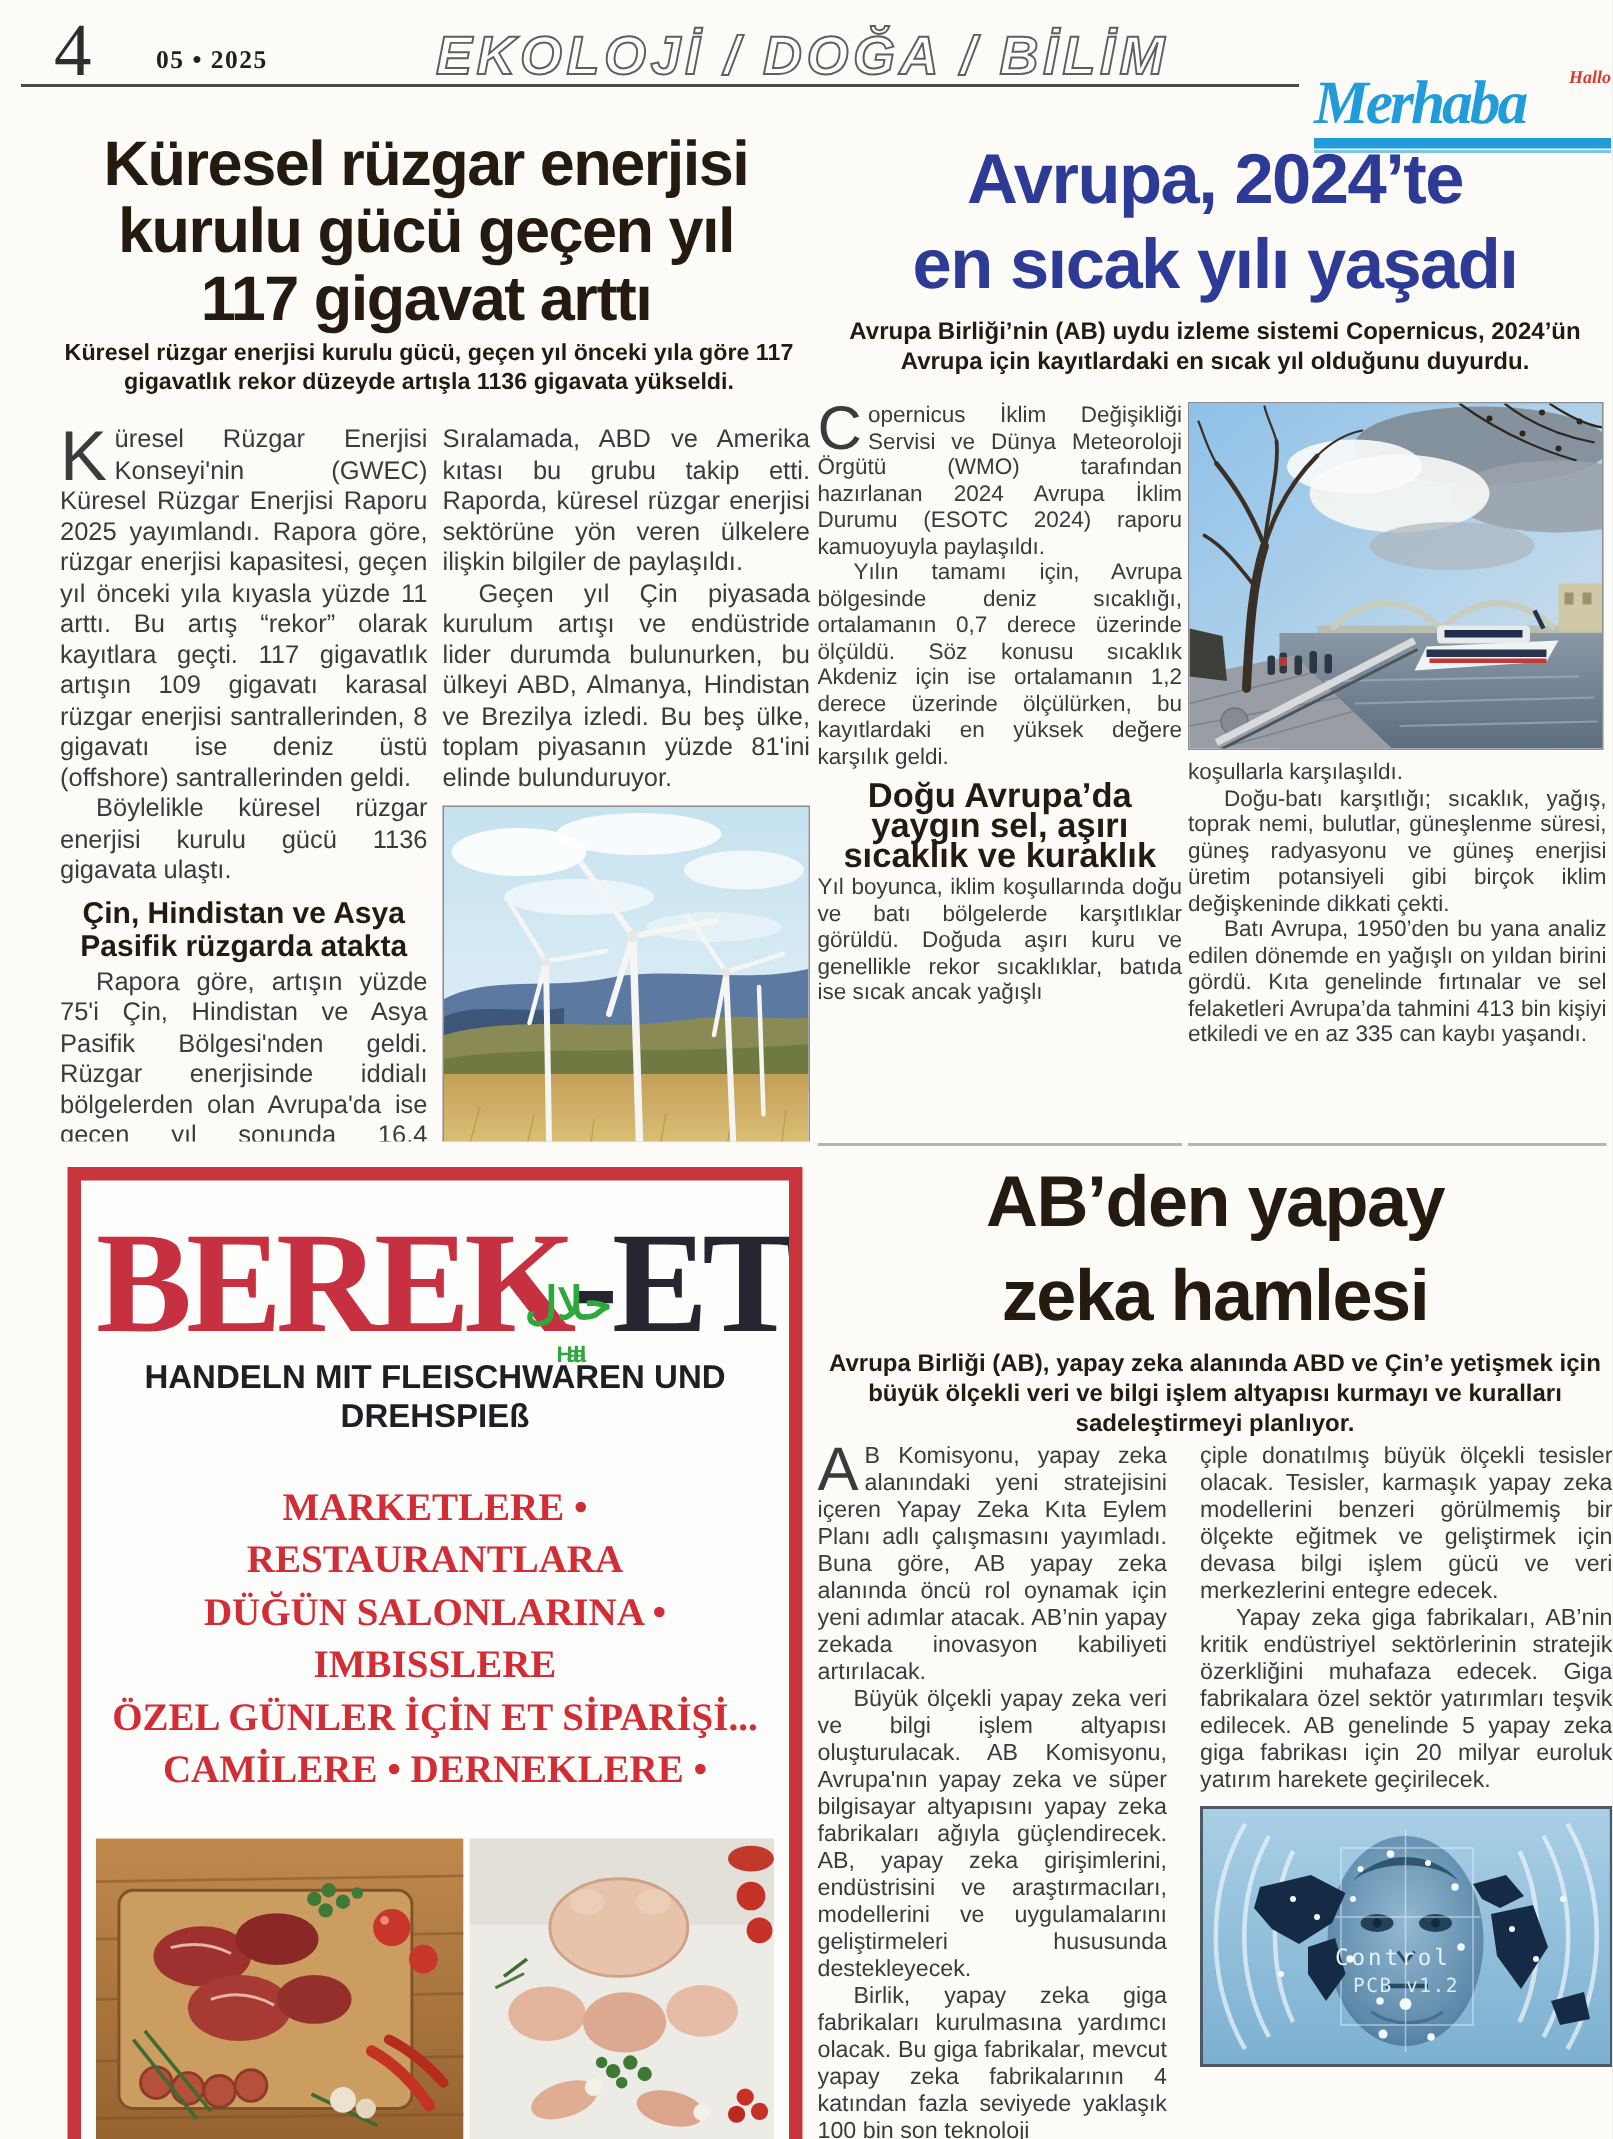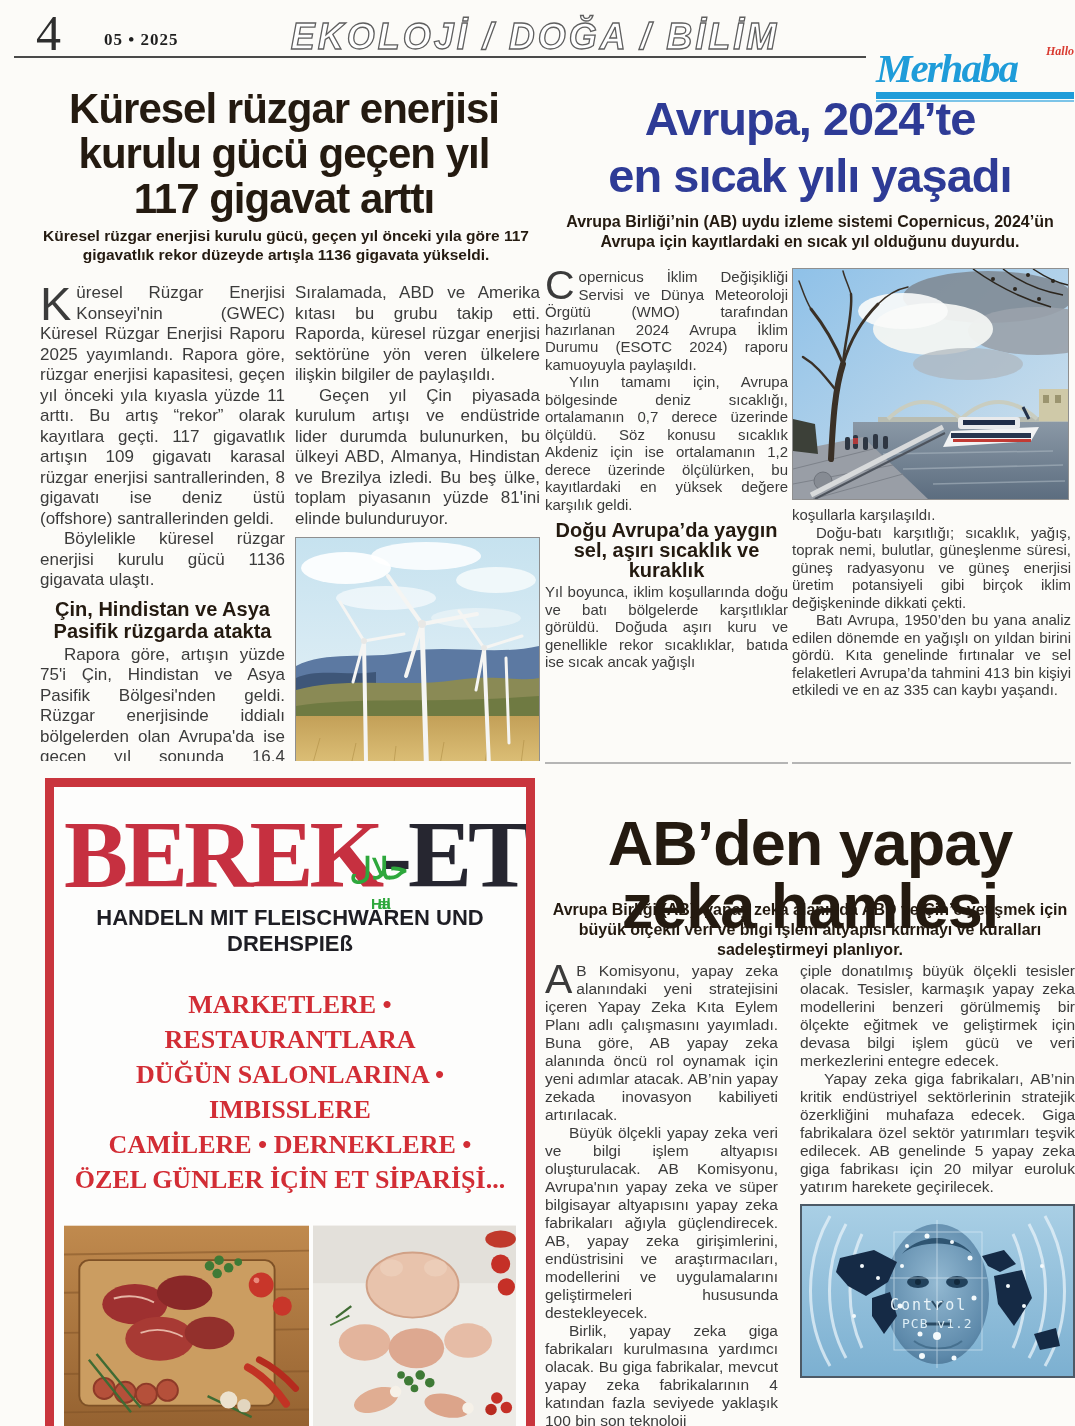--- a/index.html
+++ b/index.html
@@ -45,25 +45,25 @@
   
   .heat-headline{position:absolute;left:545px;top:90px;width:530px;text-align:center;
                  font-weight:800;font-size:47px;line-height:57px;color:#2e3b96;letter-spacing:-1px;}
   .heat-sub{position:absolute;left:545px;top:212px;width:530px;text-align:center;
             font-weight:700;font-size:16px;line-height:20px;color:#241a10;}
   .heat-body{position:absolute;left:545px;top:268px;width:530px;height:496px;
              display:flex;gap:4px;overflow:hidden;}
   .heat-body .c1{width:243px;border-bottom:2px solid #b5b5b5;}
   .heat-body .c2{width:279px;border-bottom:2px solid #b5b5b5;}
   .heat-body p{font-size:15px;line-height:17.5px;}
-  .heat-body .subhead{font-size:20px;line-height:20px;}
-
-  
-  .ai-headline{position:absolute;left:545px;top:812px;width:530px;text-align:center;
-               font-weight:800;font-size:63px;line-height:63px;color:#241a10;letter-spacing:-1px;}
+  .heat-body .subhead{font-size:23px;line-height:20px;}
+
+  
+  .ai-headline{position:absolute;left:545px;top:770px;width:530px;text-align:center;
+               font-weight:800;font-size:48px;line-height:63px;color:#241a10;letter-spacing:-1px;}
   .ai-sub{position:absolute;left:545px;top:900px;width:530px;text-align:center;
           font-weight:700;font-size:16px;line-height:20px;color:#241a10;}
   .ai-body{position:absolute;left:545px;top:962px;width:530px;height:464px;
            display:flex;gap:22px;overflow:hidden;}
   .ai-body .c1{width:243px;}
   .ai-body .c2{width:279px;}
   .ai-body p{font-size:15.5px;line-height:18px;}
   .ai-photo{margin-top:8px;border:2px solid #4d5a66;}
 
   
@@ -368,22 +368,22 @@
         <span class="red">BEREK</span><span class="dark">-ET</span>
         <span class="halal">
           <span class="ar">حلال</span>
           <span class="en">Halal</span>
         </span>
       </div>
       <div class="ad-tagline">HANDELN MIT FLEISCHWAREN UND DREHSPIEß</div>
       <div class="ad-lines">
         <div>MARKETLERE • RESTAURANTLARA</div>
         <div>DÜĞÜN SALONLARINA • IMBISSLERE</div>
+        <div>ÖZEL GÜNLER İÇİN ET SİPARİŞİ...</div>
         <div>CAMİLERE • DERNEKLERE •</div>
-        <div>ÖZEL GÜNLER İÇİN ET SİPARİŞİ...</div>
       </div>
       <div class="ad-photos">
 
         <svg width="256" height="220" viewBox="0 0 256 220">
           <defs>
             <linearGradient id="wood" x1="0" y1="0" x2="0" y2="1">
               <stop offset="0" stop-color="#c08a4e"></stop>
                 <stop offset="1" stop-color="#93602f"></stop>
             </linearGradient>
           </defs>

